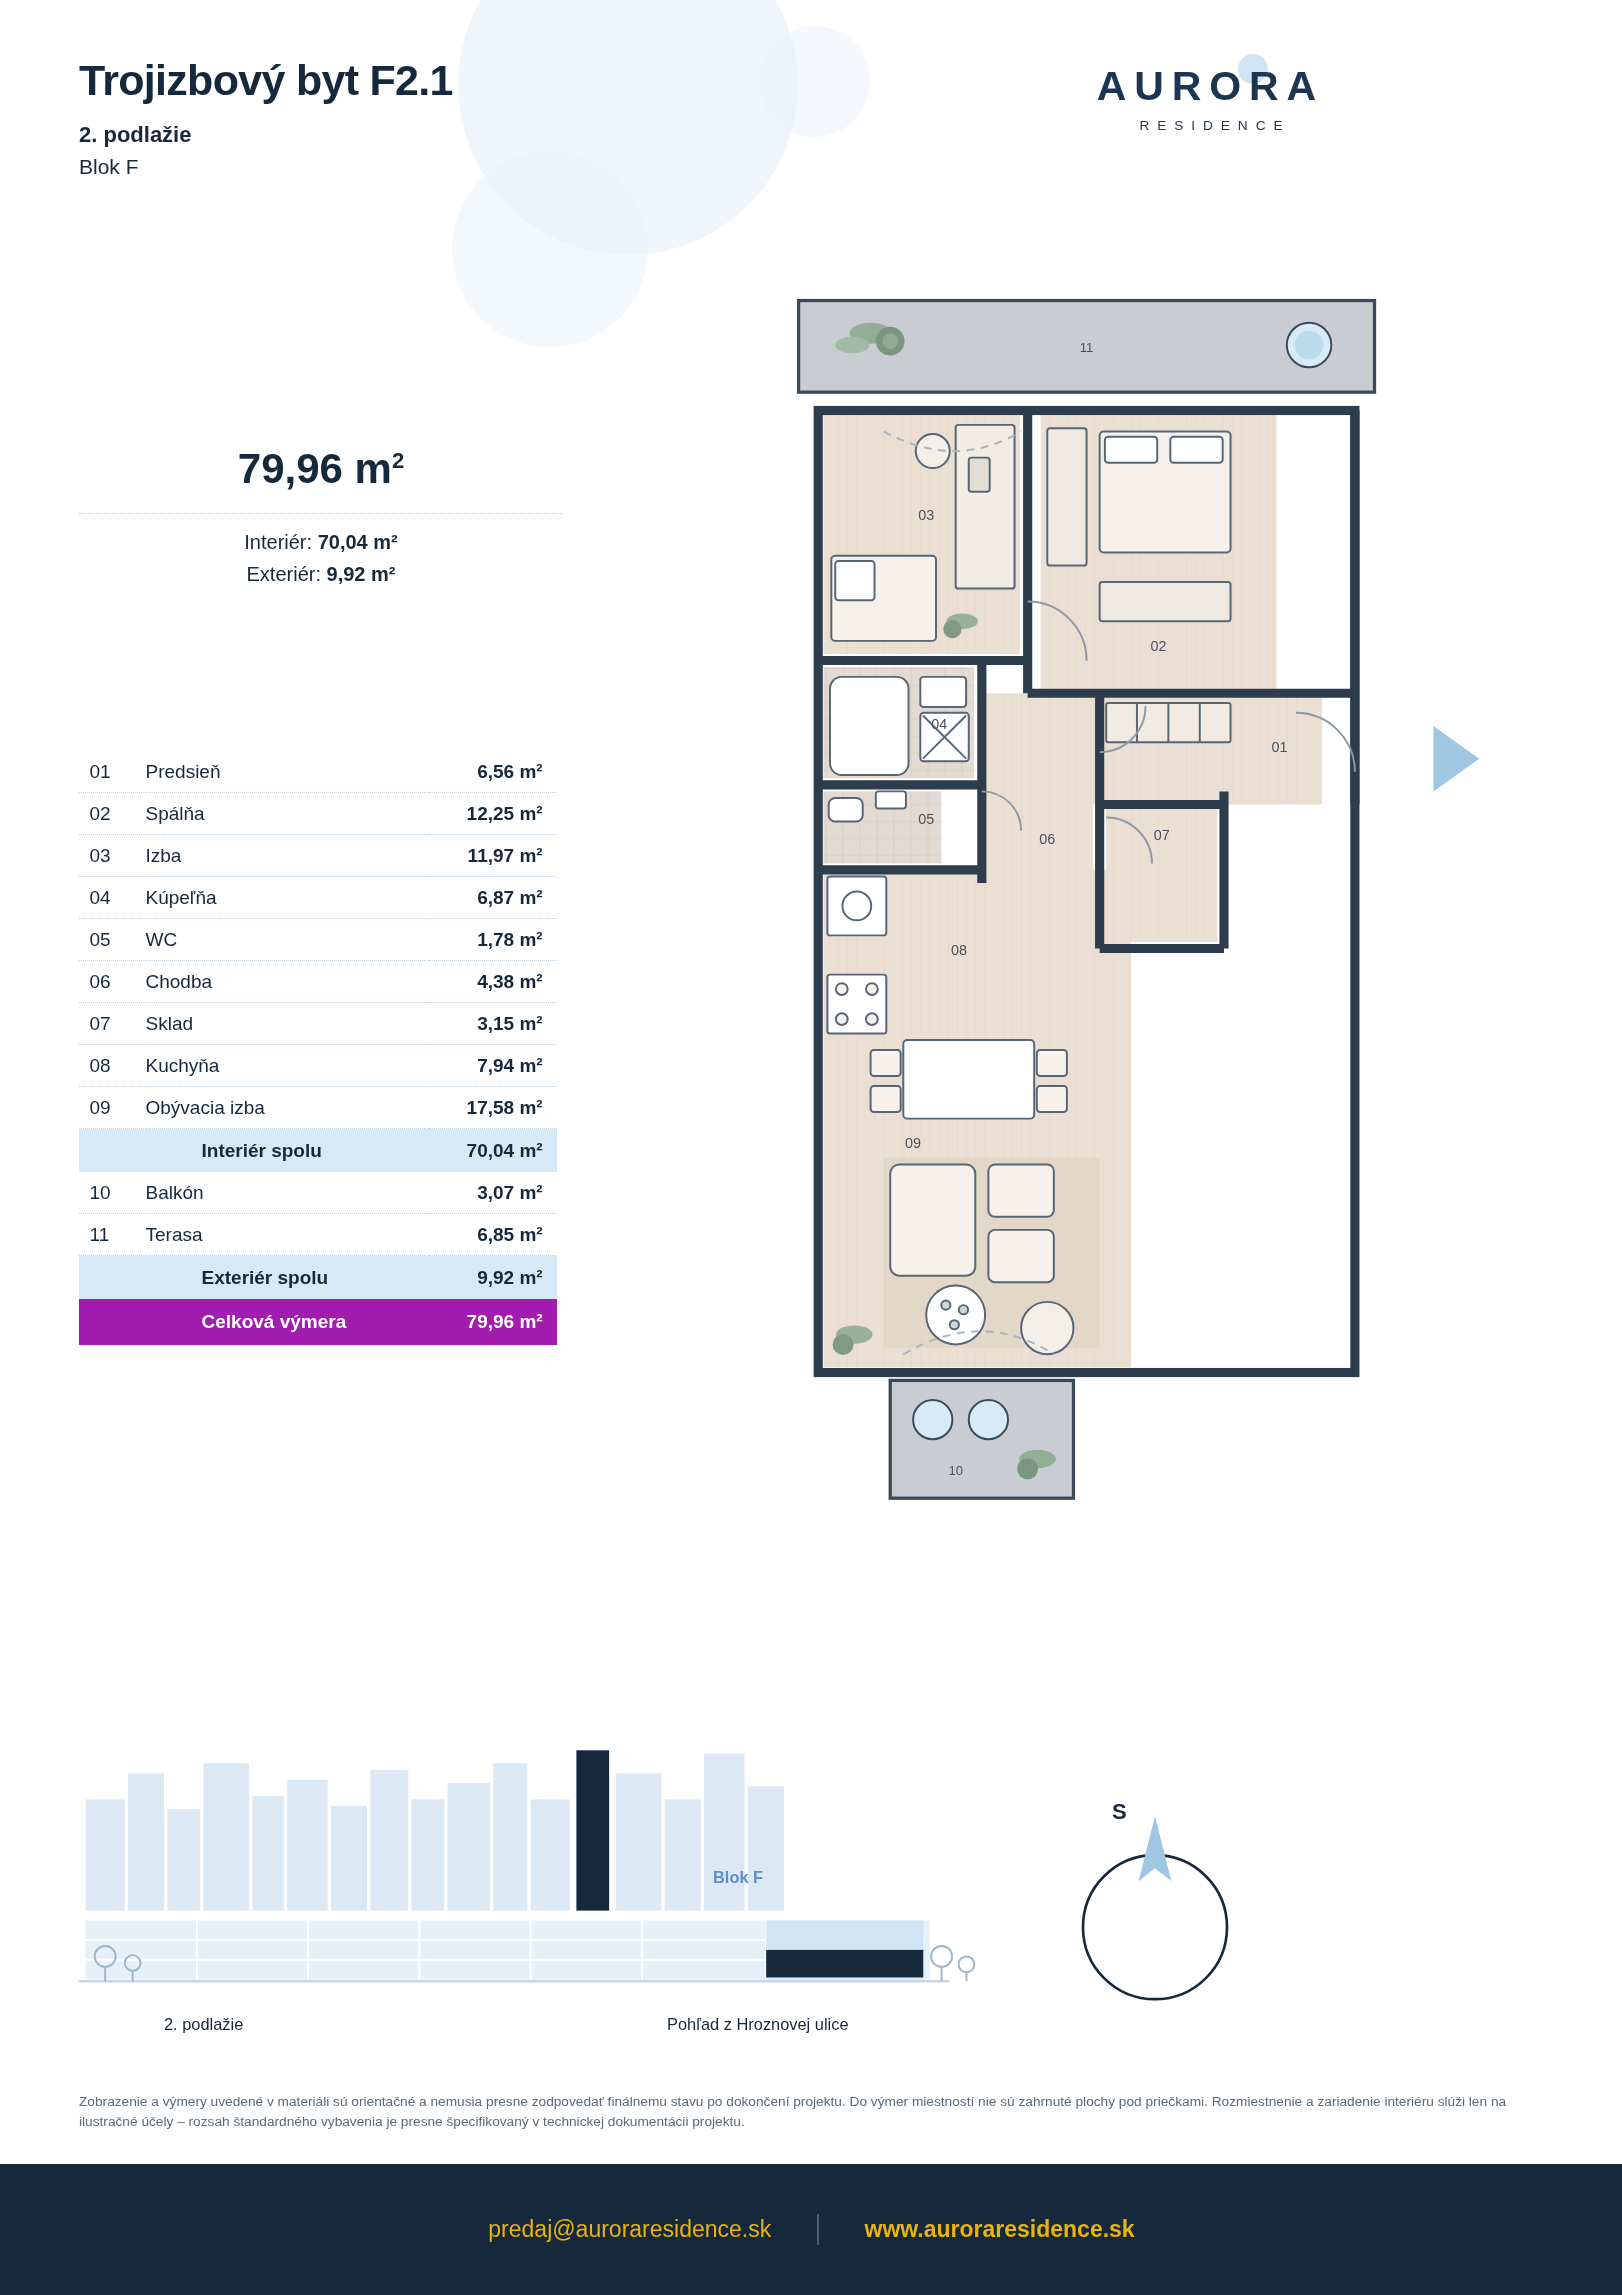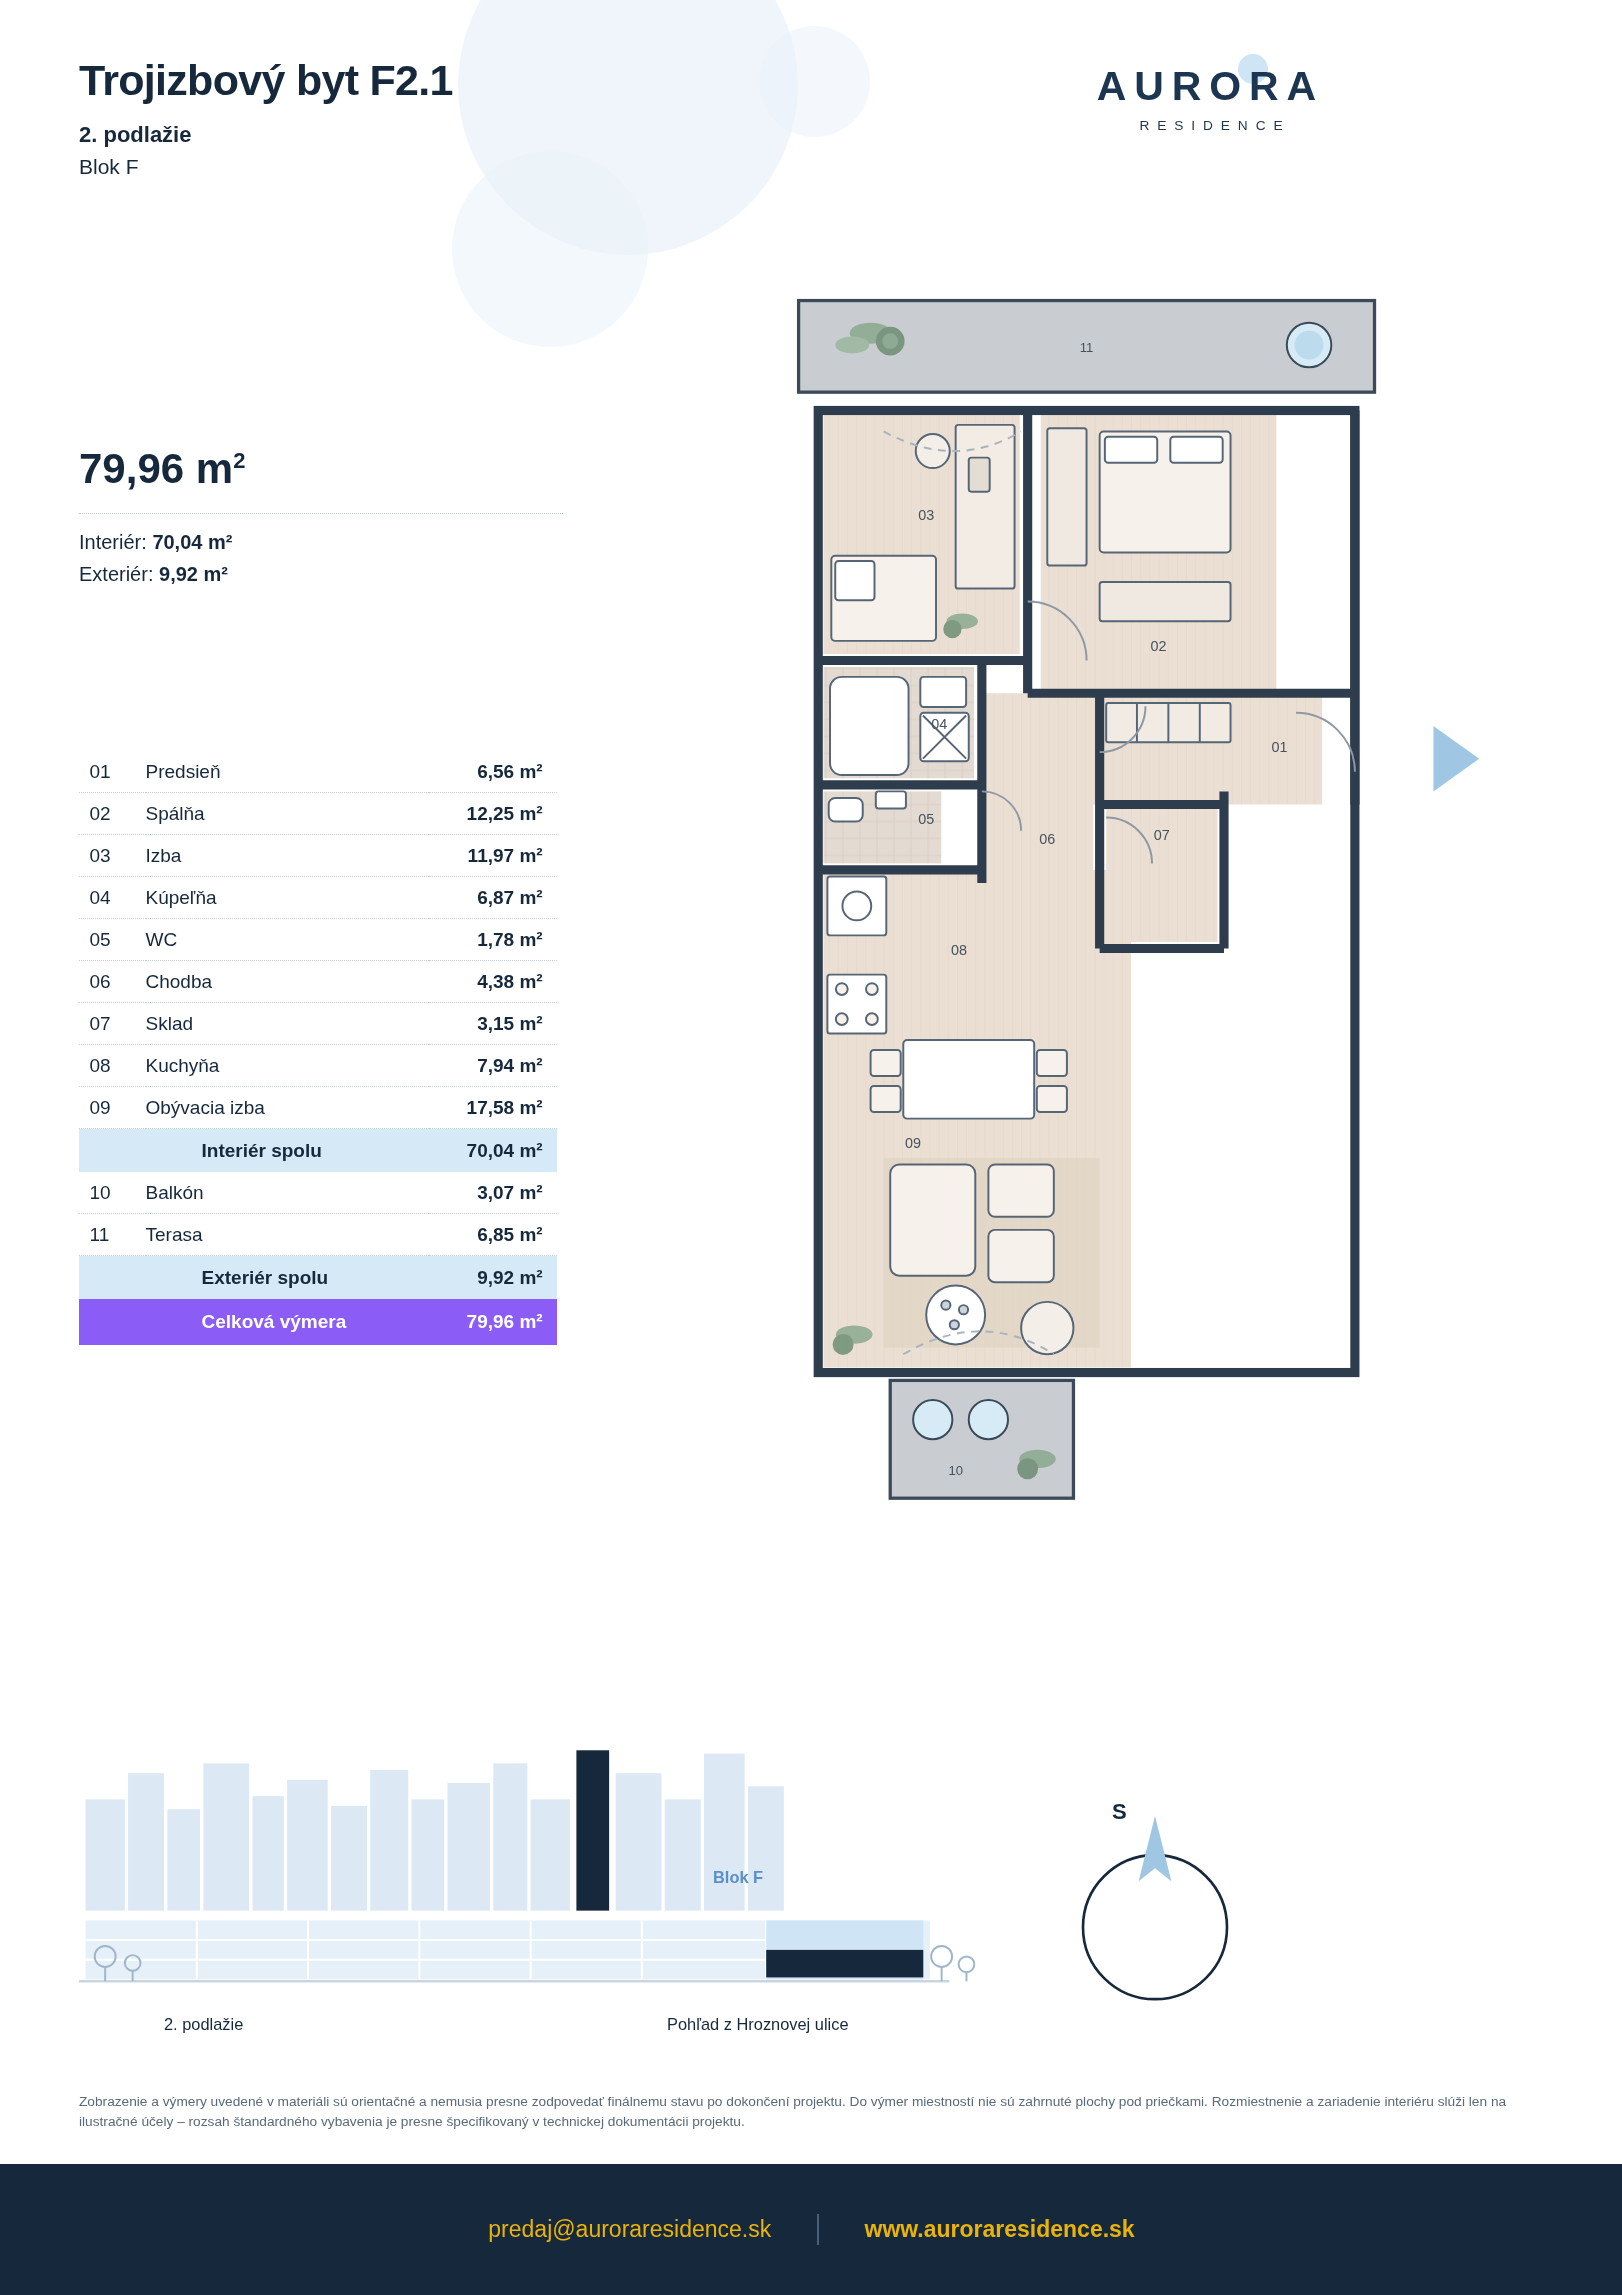--- a/index.html
+++ b/index.html
@@ -62,21 +62,21 @@
   }
   .logo-sub {
     font-size: 13.7px;
     letter-spacing: 7.9px;
     color: #1c3550;
     margin-top: 7.9px;
     padding-left: 5.2px;
   }
 
   
-  .area-block { position: absolute; left: 79px; top: 445px; width: 484px; }
+  .area-block { position: absolute; left: 79px; top: 445px; width: 484px; text-align: center; }
   .area-total { font-size: 42px; font-weight: bold; margin: 0 0 19.6px 0; }
   .area-total sup { font-size: 22px; vertical-align: super; }
   .dashed-line { border-top: 1.3px dotted #b9c6d2; width: 484px; margin: 0 0 17px 0; }
   .area-line { font-size: 20px; margin: 0 0 9.2px 0; }
   .area-line b { font-weight: bold; }
 
   
   .room-table {
     position: absolute;
     left: 79px;
@@ -90,21 +90,21 @@
     height: 41px;
     vertical-align: middle;
   }
   .room-table tr.room { border-bottom: 1.3px dotted #c3cfdb; }
   .room-table td.num { width: 56px; padding-left: 10.5px; color:#16283c; }
   .room-table td.name { color:#16283c; }
   .room-table td.val { text-align: right; padding-right: 14.4px; font-weight: bold; }
   .room-table tr.sum { background: #d6e9f6; }
   .room-table tr.sum td { font-weight: bold; height: 43px; }
   .room-table tr.sum td.name { padding-left: 56px; }
-  .room-table tr.grand { background: #8b5cf6; color: #ffffff; }
+  .room-table tr.grand { background: #a21caf; color: #ffffff; }
   .room-table tr.grand td { font-weight: bold; color: #ffffff; height: 46px; }
   .room-table tr.grand td.name { padding-left: 56px; }
 
   
   .plan {
     position: absolute;
     left: 792px;
     top: 294px;
     width: 720px;
     height: 1394px;

